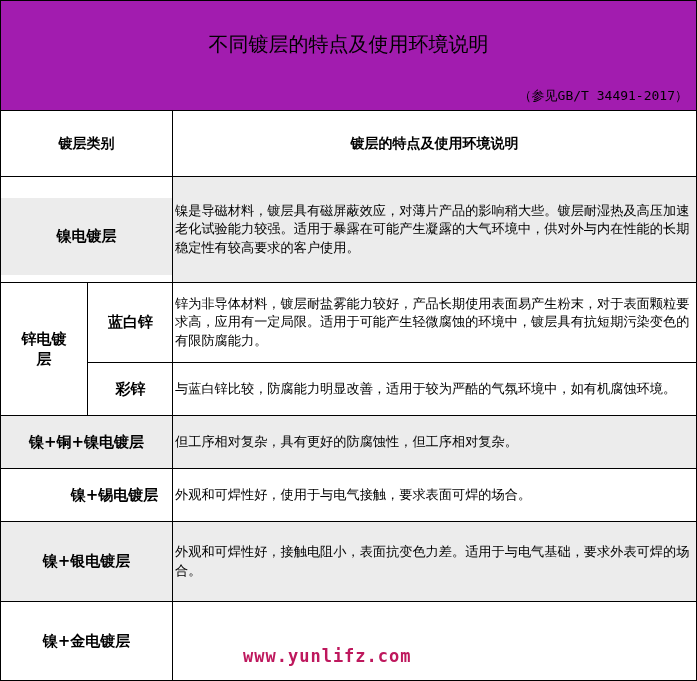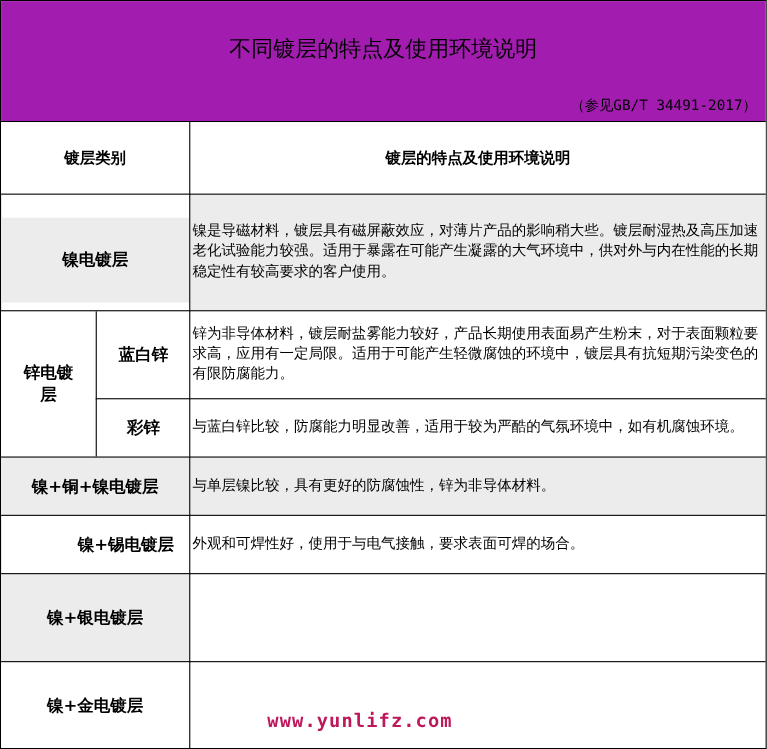--- a/index.html
+++ b/index.html
@@ -40,26 +40,27 @@
   <div class="cell cat gray" style="left:0;top:176px;width:171px;height:77px;margin-top:21px;">镍电镀层</div>
   <div class="cell desc gray" style="left:172px;top:176px;width:523px;height:105px;">镍是导磁材料，镀层具有磁屏蔽效应，对薄片产品的影响稍大些。镀层耐湿热及高压加速老化试验能力较强。适用于暴露在可能产生凝露的大气环境中，供对外与内在性能的长期稳定性有较高要求的客户使用。</div>
 
   <div class="cell cat white" style="left:0;top:282px;width:86px;height:132px;padding:0 18px;line-height:20px;">锌电镀层</div>
   <div class="cell cat white" style="left:87px;top:282px;width:85px;height:79px;">蓝白锌</div>
   <div class="cell desc white" style="left:172px;top:282px;width:523px;height:79px;">锌为非导体材料，镀层耐盐雾能力较好，产品长期使用表面易产生粉末，对于表面颗粒要求高，应用有一定局限。适用于可能产生轻微腐蚀的环境中，镀层具有抗短期污染变色的有限防腐能力。</div>
   <div class="cell cat white" style="left:87px;top:362px;width:85px;height:52px;">彩锌</div>
   <div class="cell desc white" style="left:172px;top:362px;width:523px;height:52px;">与蓝白锌比较，防腐能力明显改善，适用于较为严酷的气氛环境中，如有机腐蚀环境。</div>
 
   <div class="cell cat gray" style="left:0;top:415px;width:171px;height:52px;">镍+铜+镍电镀层</div>
-  <div class="cell desc gray" style="left:172px;top:415px;width:523px;height:52px;">与单层镍比较，具有更好的防腐蚀性，锌为非导体材料。</div>
+  <div class="cell desc gray" style="left:172px;top:415px;width:523px;height:52px;">但工序相对复杂，具有更好的防腐蚀性，但工序相对复杂。</div>
 
   <div class="cell cat white" style="left:0;top:468px;width:171px;height:52px;margin-left:28px;">镍+锡电镀层</div>
   <div class="cell desc white" style="left:172px;top:468px;width:523px;height:52px;text-align:right;">外观和可焊性好，使用于与电气接触，要求表面可焊的场合。</div>
 
   <div class="cell cat gray" style="left:0;top:521px;width:171px;height:79px;">镍+银电镀层</div>
+  <div class="cell desc gray" style="left:172px;top:521px;width:523px;height:79px;">外观和可焊性好，接触电阻小，表面抗变色力差。适用于与电气基础，要求外表可焊的场合。</div>
 
   <div class="cell cat white" style="left:0;top:601px;width:171px;height:78px;">镍+金电镀层</div>
 
   <div class="hline" style="left:0;width:695px;top:175px;"></div>
   <div class="hline" style="left:0;width:695px;top:281px;"></div>
   <div class="hline" style="left:86px;width:609px;top:361px;"></div>
   <div class="hline" style="left:0;width:695px;top:414px;"></div>
   <div class="hline" style="left:0;width:695px;top:467px;"></div>
   <div class="hline" style="left:0;width:695px;top:520px;"></div>
   <div class="hline" style="left:0;width:695px;top:600px;"></div>

